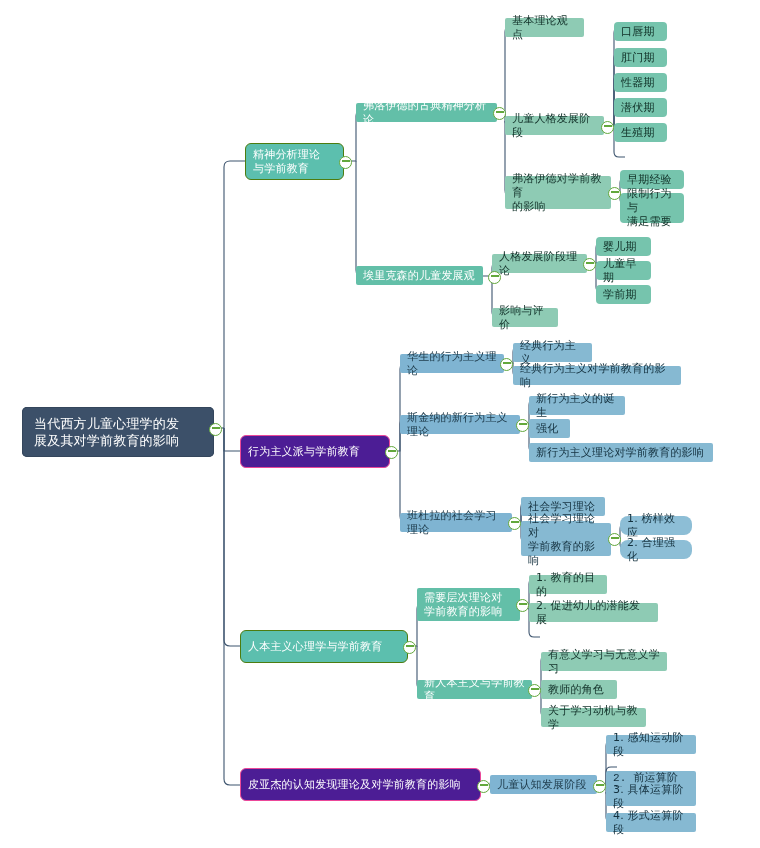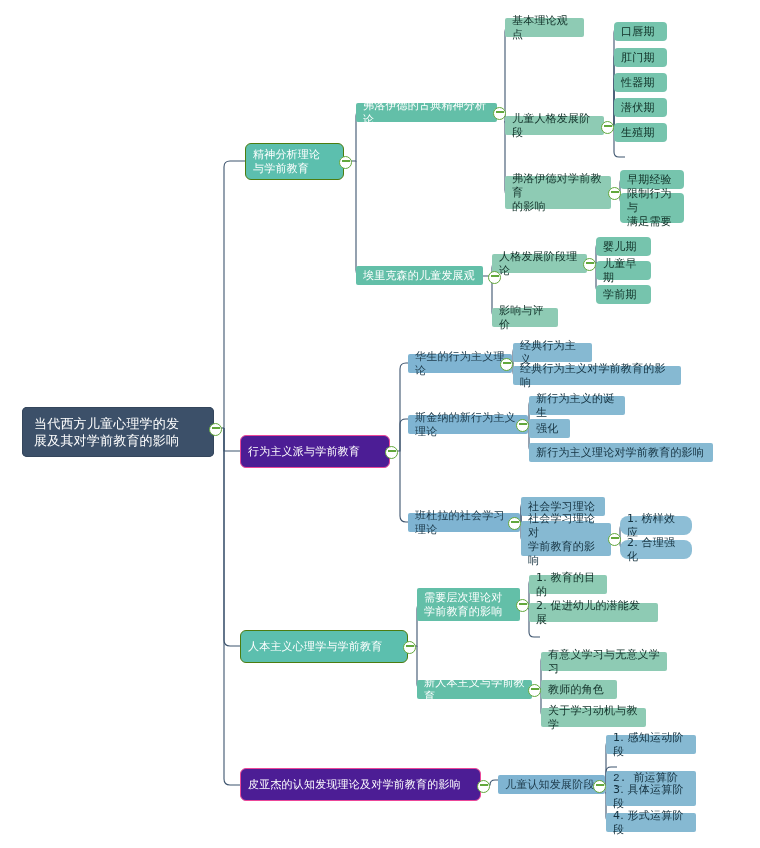--- a/index.html
+++ b/index.html
@@ -54,21 +54,20 @@
   .n-t2-teal{
     background:#63bfa8;
     color:#ffffff;
     border-radius:2px;
   }
   
   .n-t2-blue{
     background:#7fb4d2;
     color:#1d3a4a;
     border-radius:2px;
-    margin-left:8px;
   }
 
   
   .n-t3-teal{
     background:#8ecbb4;
     color:#13322a;
     border-radius:2px;
   }
   
   .n-t3-blue{

